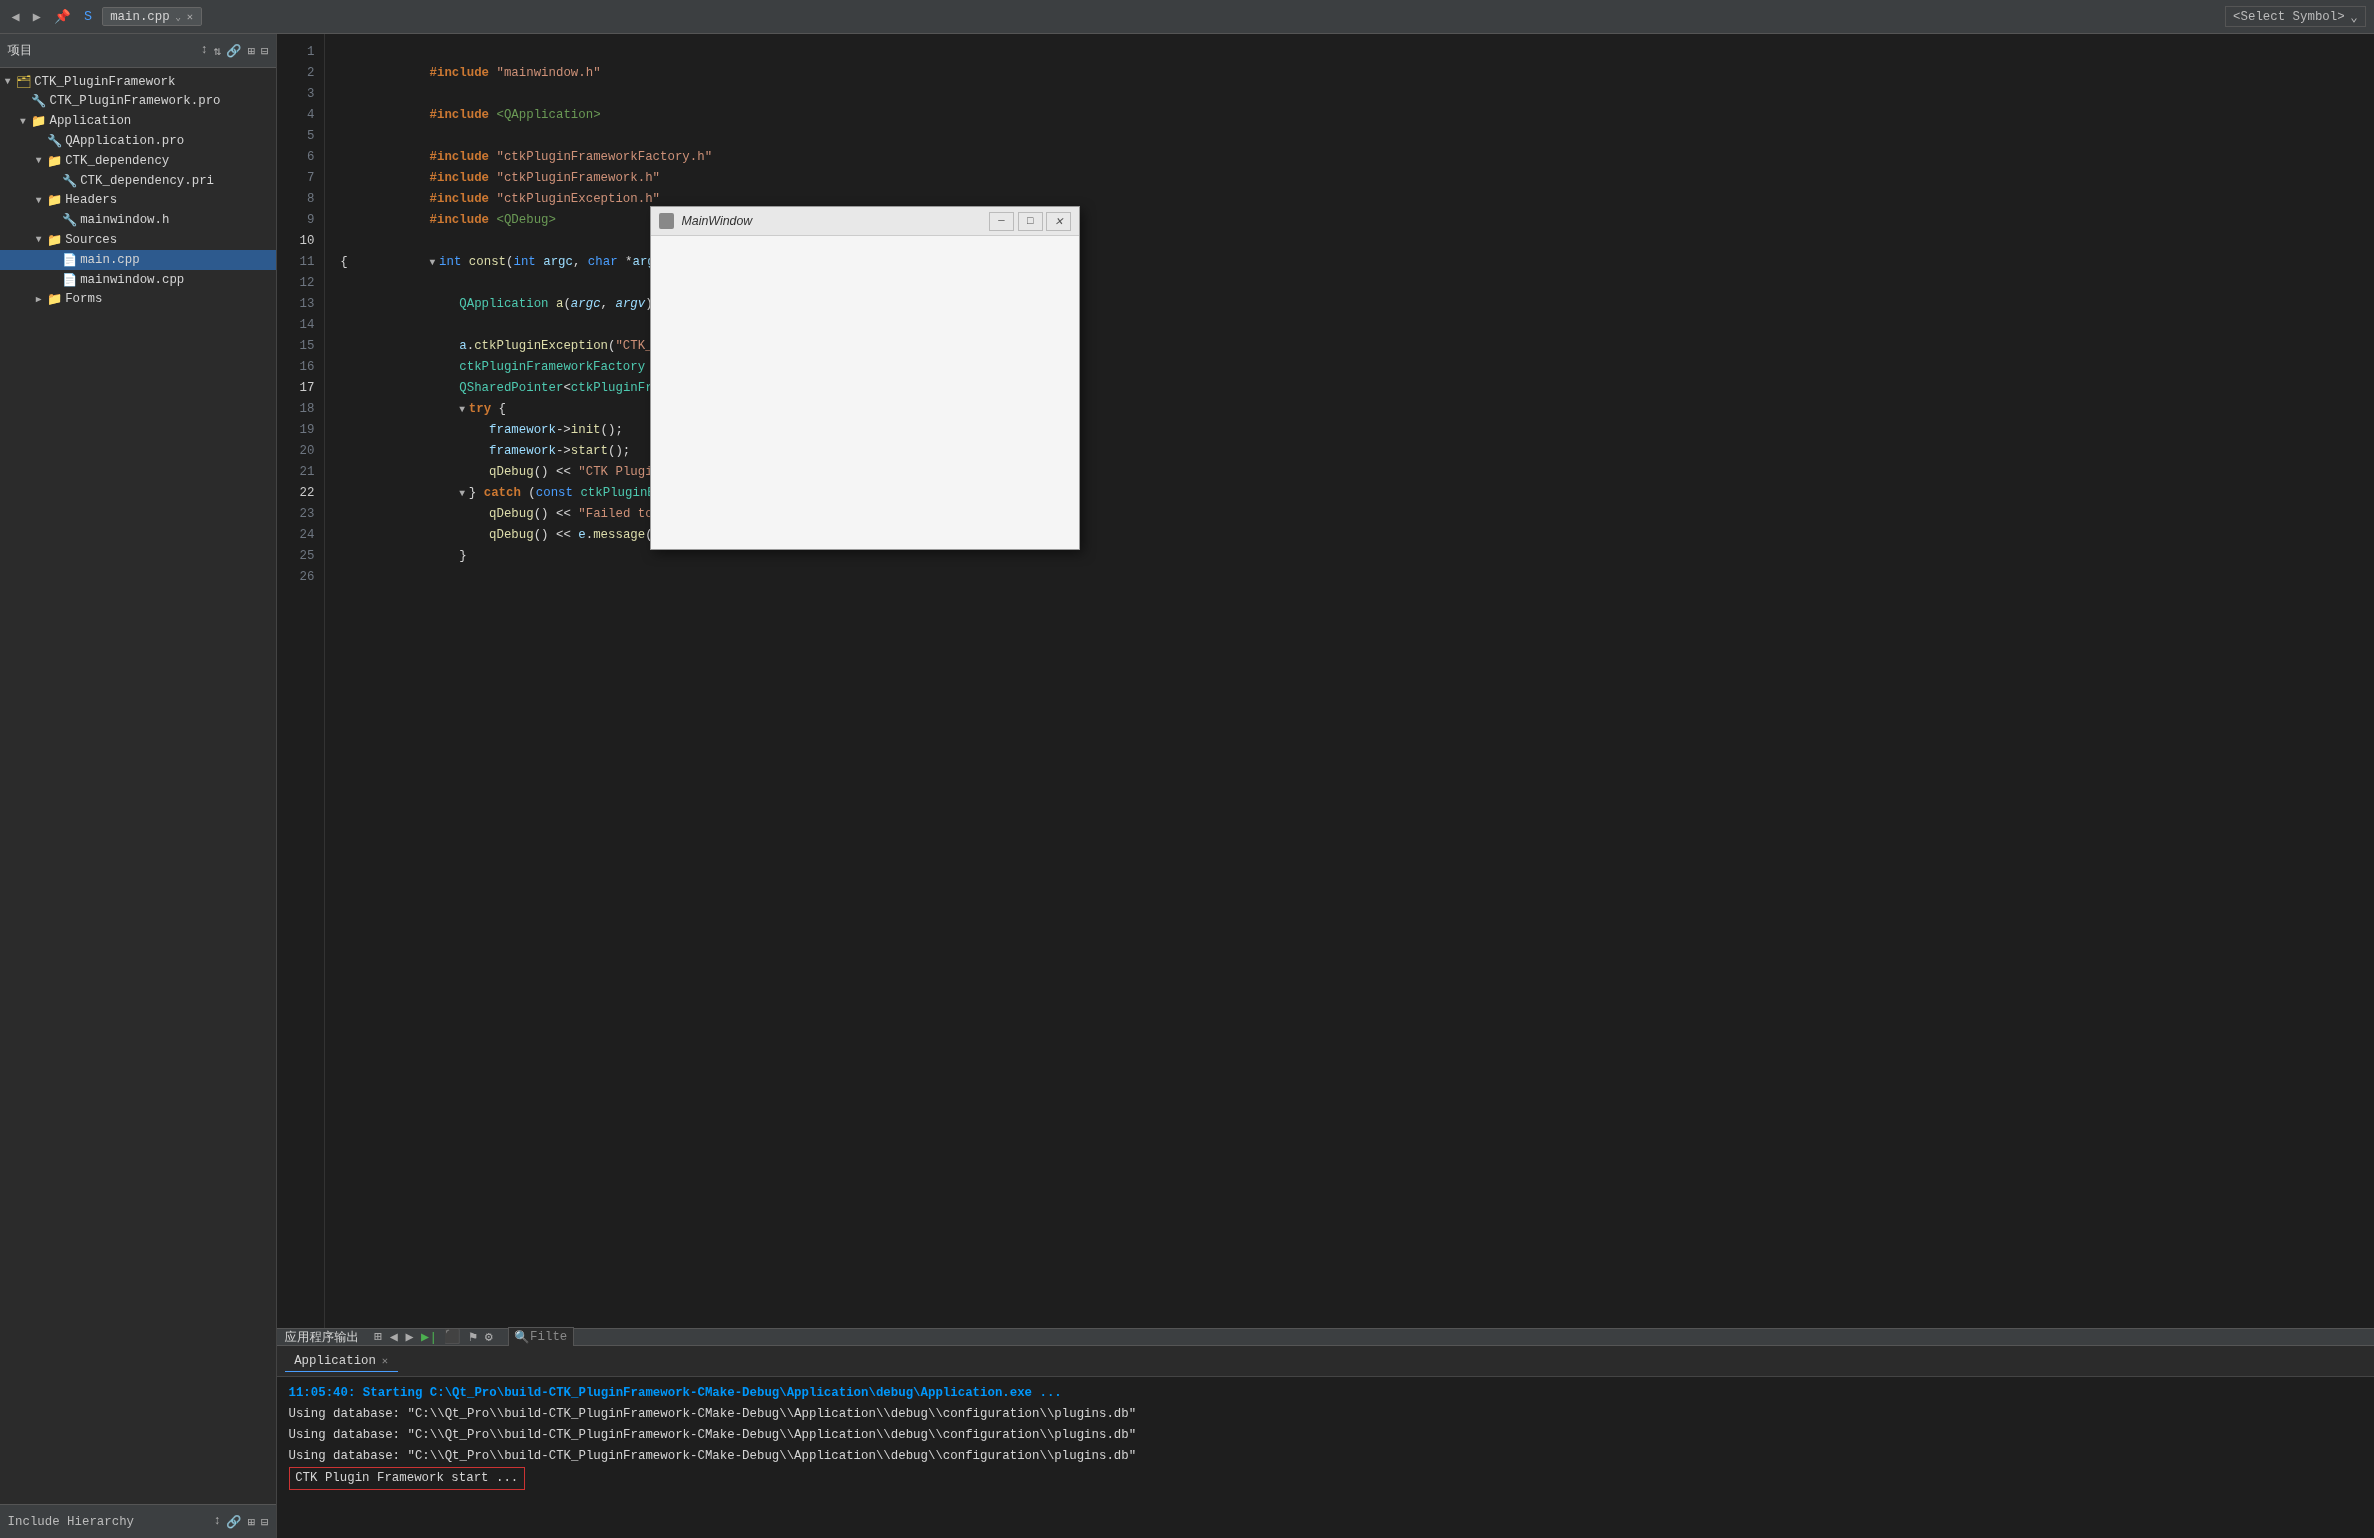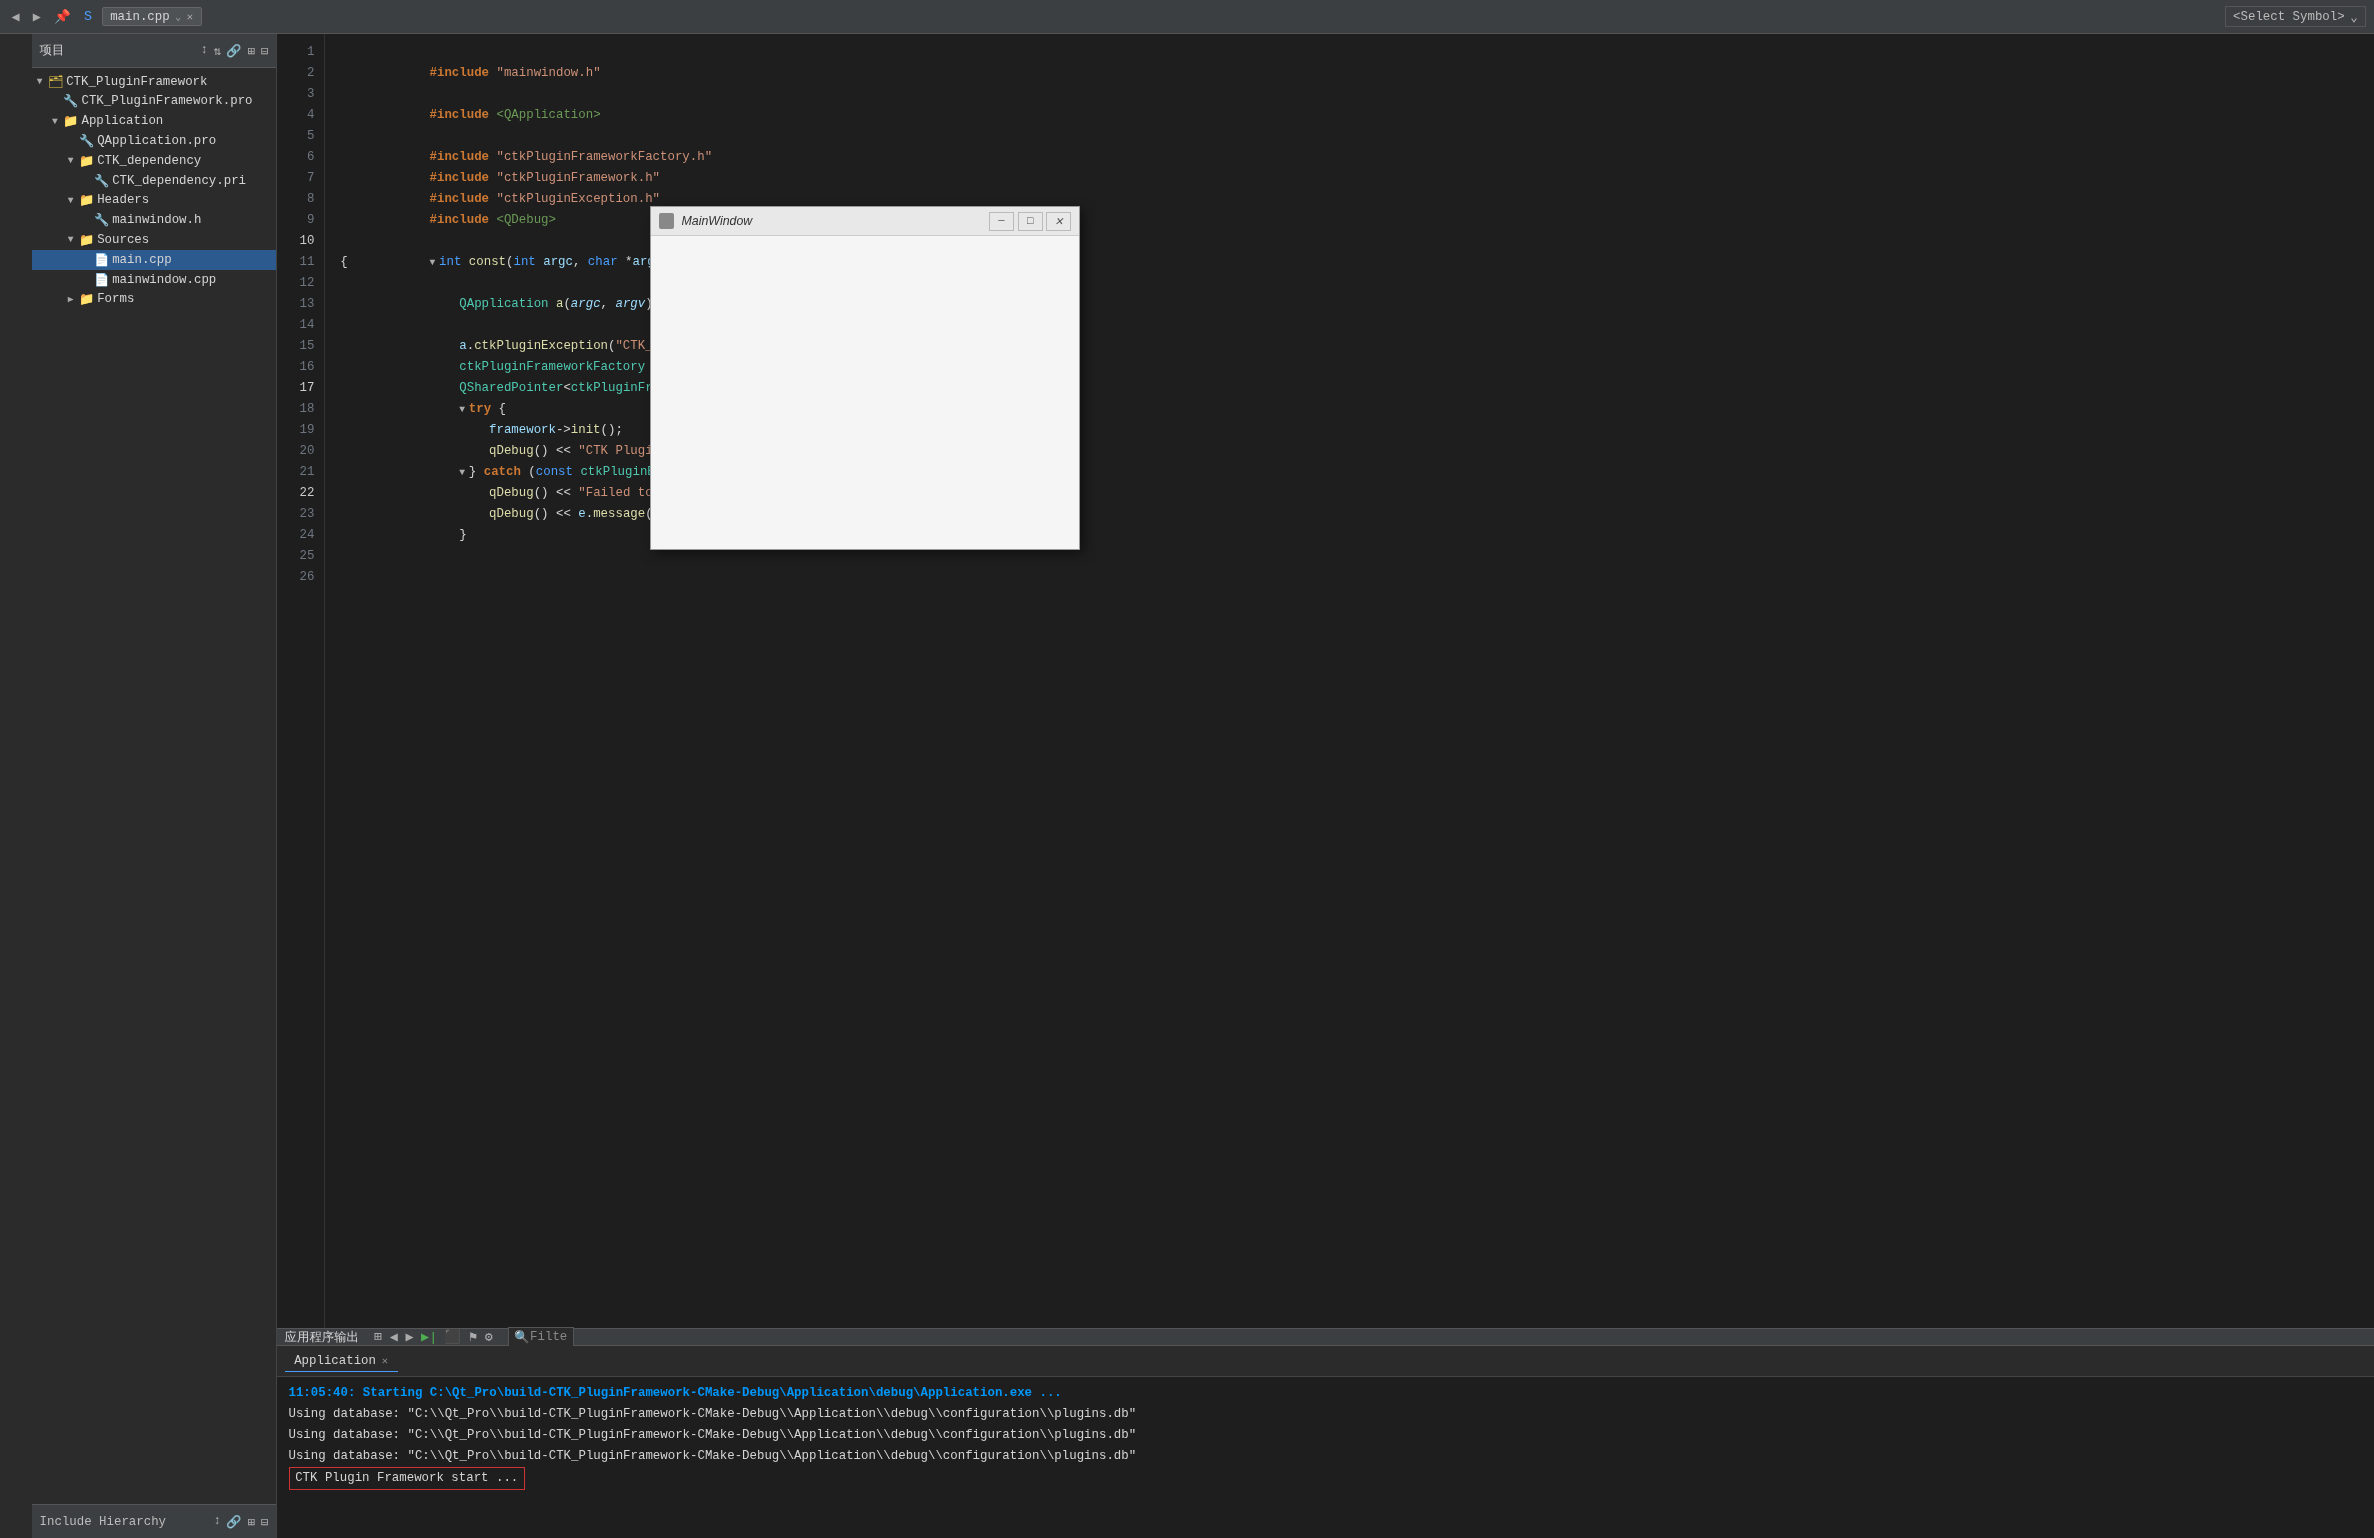--- a/index.html
+++ b/index.html
@@ -58,21 +58,20 @@
       height: calc(100% - 34px);
     }
 
     
     .sidebar {
       width: 277px;
       background: #2b2b2b;
       border-right: 1px solid #444;
       display: flex;
       flex-direction: column;
-      padding-left: 32px;
     }
     .sidebar-header {
       display: flex;
       align-items: center;
       background: #3c3f41;
       border-bottom: 1px solid #555;
       height: 34px;
       padding: 0 7.6px;
       gap: 3.8px;
       font-size: 12.4px;
@@ -524,20 +523,23 @@
 
           <div class="code-line">
             &nbsp;&nbsp;&nbsp;&nbsp;<span class="fold-arrow">▼</span><span class="kw">try</span> <span class="punct">{</span>
           </div>
 
 
           <div class="code-line">
             &nbsp;&nbsp;&nbsp;&nbsp;&nbsp;&nbsp;&nbsp;&nbsp;<span class="var">framework</span><span class="punct">-&gt;</span><span class="fn">init</span><span class="punct">();</span>
           </div>
 
+          <div class="code-line">
+            &nbsp;&nbsp;&nbsp;&nbsp;&nbsp;&nbsp;&nbsp;&nbsp;<span class="var">framework</span><span class="punct">-&gt;</span><span class="fn">start</span><span class="punct">();</span>
+          </div>
 
           <div class="code-line">
             &nbsp;&nbsp;&nbsp;&nbsp;&nbsp;&nbsp;&nbsp;&nbsp;<span class="fn">qDebug</span><span class="punct">()</span> <span class="punct">&lt;&lt;</span> <span class="str">"CTK Plugin Framewo</span>
           </div>
 
           <div class="code-line">
             &nbsp;&nbsp;&nbsp;&nbsp;<span class="fold-arrow">▼</span><span class="punct">}</span> <span class="kw">catch</span> <span class="punct">(</span><span class="kw2">const</span> <span class="type">ctkPluginException</span> <span class="punct">&amp;</span>
           </div>
 
           <div class="code-line">

